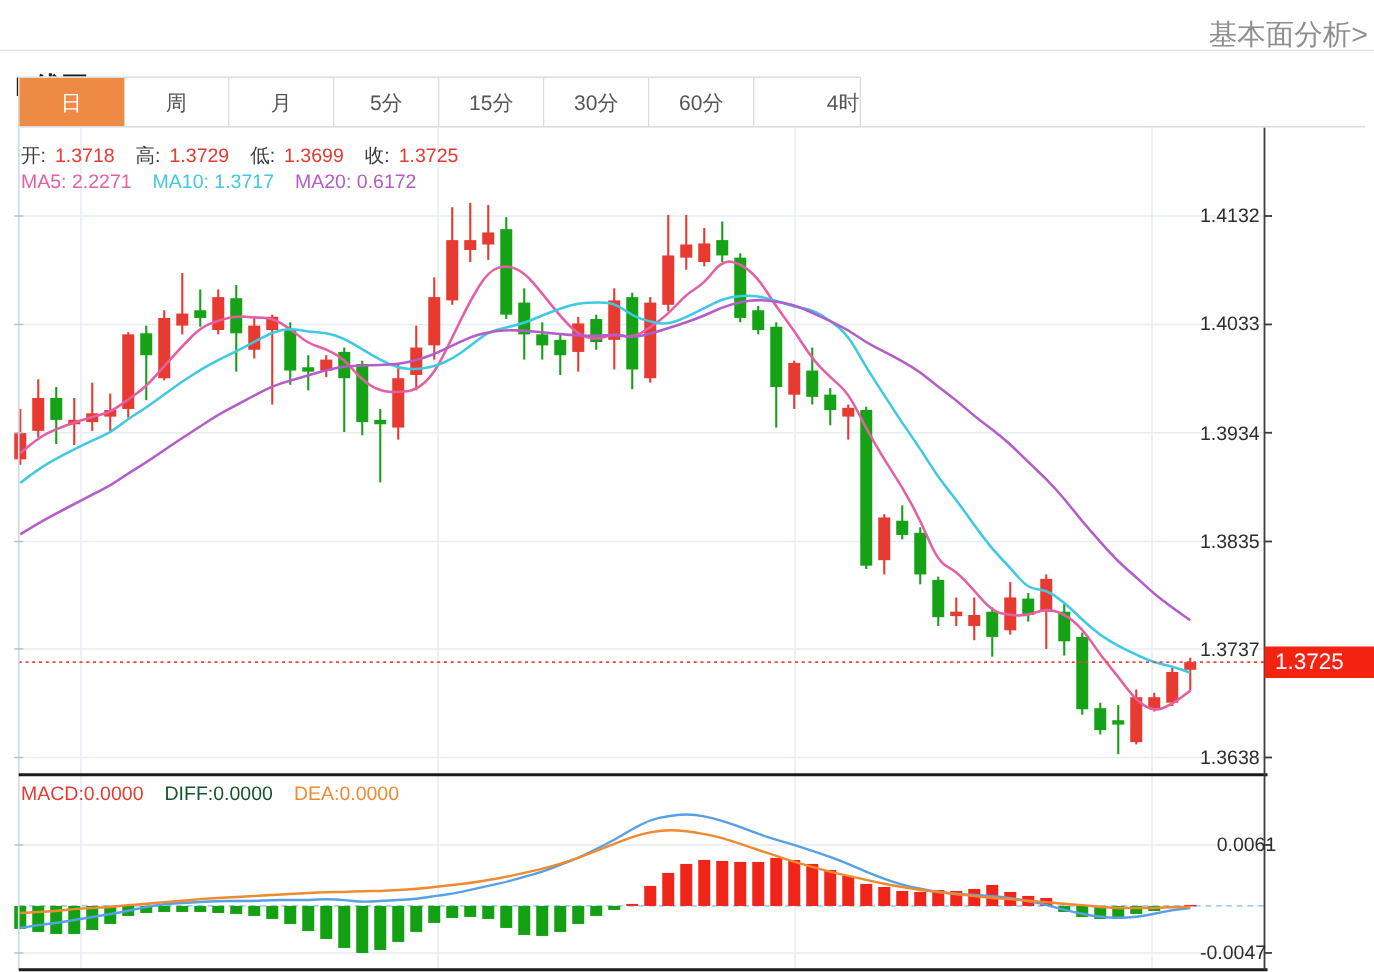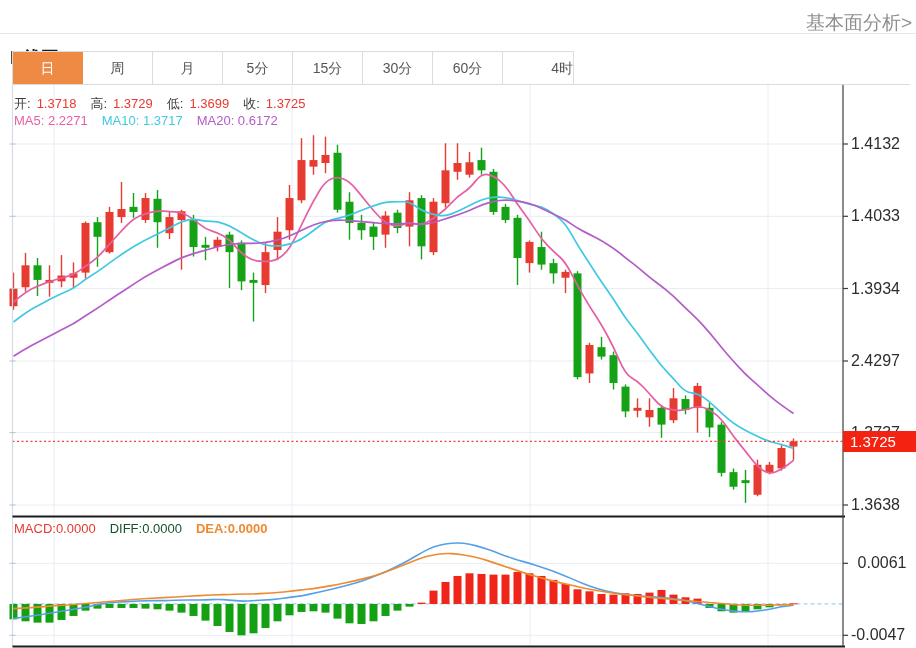--- a/index.html
+++ b/index.html
@@ -11,21 +11,21 @@
   .tabbar{position:absolute;left:12px;top:51px;display:flex;z-index:6;background:#fff;border:1px solid #dcdcdc;box-sizing:border-box;height:34px;}
   .tab{width:70px;height:32px;line-height:32px;text-align:center;font-size:14px;color:#555;border-right:1px solid #dcdcdc;cursor:pointer;box-sizing:border-box;background:#fff;}
   .tab:last-child{border-right:none;text-align:right;}
   .tab.active{background:#ee8a44;color:#fff;border-color:#ee8a44;}
   .tabline{position:absolute;left:12px;top:84px;width:898px;border-top:1px solid #dcdcdc;z-index:5;}
   .legend{position:absolute;left:14px;z-index:6;font-size:13px;white-space:nowrap;pointer-events:none;}
   .legend span{margin-right:6px;}
   .legend .grp{margin-right:14px;}
   #chart-svg{position:absolute;left:0;top:0;z-index:1;}
   .ylabels{position:absolute;left:0;top:0;z-index:2;pointer-events:none;}
-  .ytick{position:absolute;left:851px;width:62px;height:20px;line-height:20px;font-size:16px;color:#2d2d2d;}
+  .ytick{position:absolute;left:800px;width:62px;height:20px;line-height:20px;font-size:13px;color:#2d2d2d;}
   .price-tag{position:absolute;left:843px;top:431px;width:73px;height:21px;line-height:21px;background:#f42211;
              color:#fff;font-size:15px;padding-left:7px;box-sizing:border-box;z-index:4;}
 </style>
 </head>
 <body>
 
 <div class="title">K线图</div>
 <a class="analysis-link">基本面分析&gt;</a>
 <div class="title-rule"></div>
 
@@ -36,21 +36,21 @@
     <div class="tab">5分</div>
     <div class="tab">15分</div>
     <div class="tab">30分</div>
     <div class="tab">60分</div>
     <div class="tab">4时</div>
   </div>
 <div class="tabline"></div>
 
 <div class="legend" id="ohlc-legend" style="top:95px;"><span style="color: rgb(60, 60, 60);">开:</span><span class="grp" style="color: rgb(231, 58, 48);">1.3718</span><span style="color: rgb(60, 60, 60);">高:</span><span class="grp" style="color: rgb(231, 58, 48);">1.3729</span><span style="color: rgb(60, 60, 60);">低:</span><span class="grp" style="color: rgb(231, 58, 48);">1.3699</span><span style="color: rgb(60, 60, 60);">收:</span><span class="grp" style="color: rgb(231, 58, 48);">1.3725</span></div>
 <div class="legend" id="ma-legend" style="top:113px;"><span class="grp" style="color: rgb(229, 95, 164);">MA5: 2.2271</span><span class="grp" style="color: rgb(63, 201, 226);">MA10: 1.3717</span><span class="grp" style="color: rgb(180, 92, 200);">MA20: 0.6172</span></div>
-<div class="legend" id="macd-legend" style="top:521px;"><span class="grp" style="color: rgb(232, 57, 47);">MACD:0.0000</span><span class="grp" style="color: #14532d;">DIFF:0.0000</span><span class="grp" style="color: rgb(239, 138, 48); font-weight: bold;">DEA:0.0000</span></div>
+<div class="legend" id="macd-legend" style="top:521px;"><span class="grp" style="color: rgb(232, 57, 47);">MACD:0.0000</span><span class="grp" style="color: #14532d;">DIFF:0.0000</span><span class="grp" style="color: rgb(239, 138, 48);">DEA:0.0000</span></div>
 
 <svg id="chart-svg" width="916" height="648">
     <line x1="54" y1="85" x2="54" y2="646.5" stroke="#e6edf4" stroke-width="1"></line>
     <line x1="292" y1="85" x2="292" y2="646.5" stroke="#e6edf4" stroke-width="1"></line>
     <line x1="530" y1="85" x2="530" y2="646.5" stroke="#e6edf4" stroke-width="1"></line>
     <line x1="768" y1="85" x2="768" y2="646.5" stroke="#e6edf4" stroke-width="1"></line>
     <line x1="12.5" y1="144" x2="843" y2="144" stroke="#e6edf4" stroke-width="1"></line>
     <line x1="12.5" y1="216.3" x2="843" y2="216.3" stroke="#e6edf4" stroke-width="1"></line>
     <line x1="12.5" y1="288.5" x2="843" y2="288.5" stroke="#e6edf4" stroke-width="1"></line>
     <line x1="12.5" y1="361" x2="843" y2="361" stroke="#e6edf4" stroke-width="1"></line>
@@ -281,19 +281,19 @@
     <line x1="9.5" y1="505" x2="15.5" y2="505" stroke="#b9c2cc" stroke-width="1"></line>
     <line x1="843" y1="563.3" x2="848" y2="563.3" stroke="#3c3c3c" stroke-width="1.2"></line>
     <line x1="9.5" y1="563.3" x2="15.5" y2="563.3" stroke="#b9c2cc" stroke-width="1"></line>
     <line x1="843" y1="635.3" x2="848" y2="635.3" stroke="#3c3c3c" stroke-width="1.2"></line>
     <line x1="9.5" y1="635.3" x2="15.5" y2="635.3" stroke="#b9c2cc" stroke-width="1"></line>
   </svg>
 <div class="ylabels" id="ylabels">
     <div class="ytick" style="top: 134px;">1.4132</div>
     <div class="ytick" style="top: 206.3px;">1.4033</div>
     <div class="ytick" style="top: 278.5px;">1.3934</div>
-    <div class="ytick" style="top: 351px;">2.4297</div>
+    <div class="ytick" style="top: 351px;">1.3835</div>
     <div class="ytick" style="top: 422.6px;">1.3737</div>
     <div class="ytick" style="top: 495px;">1.3638</div>
     <div class="ytick" style="top: 553.3px; text-align: center;">0.0061</div>
     <div class="ytick" style="top: 625.3px;">-0.0047</div>
   </div>
 <div class="price-tag">1.3725</div>
 
 </body></html>

